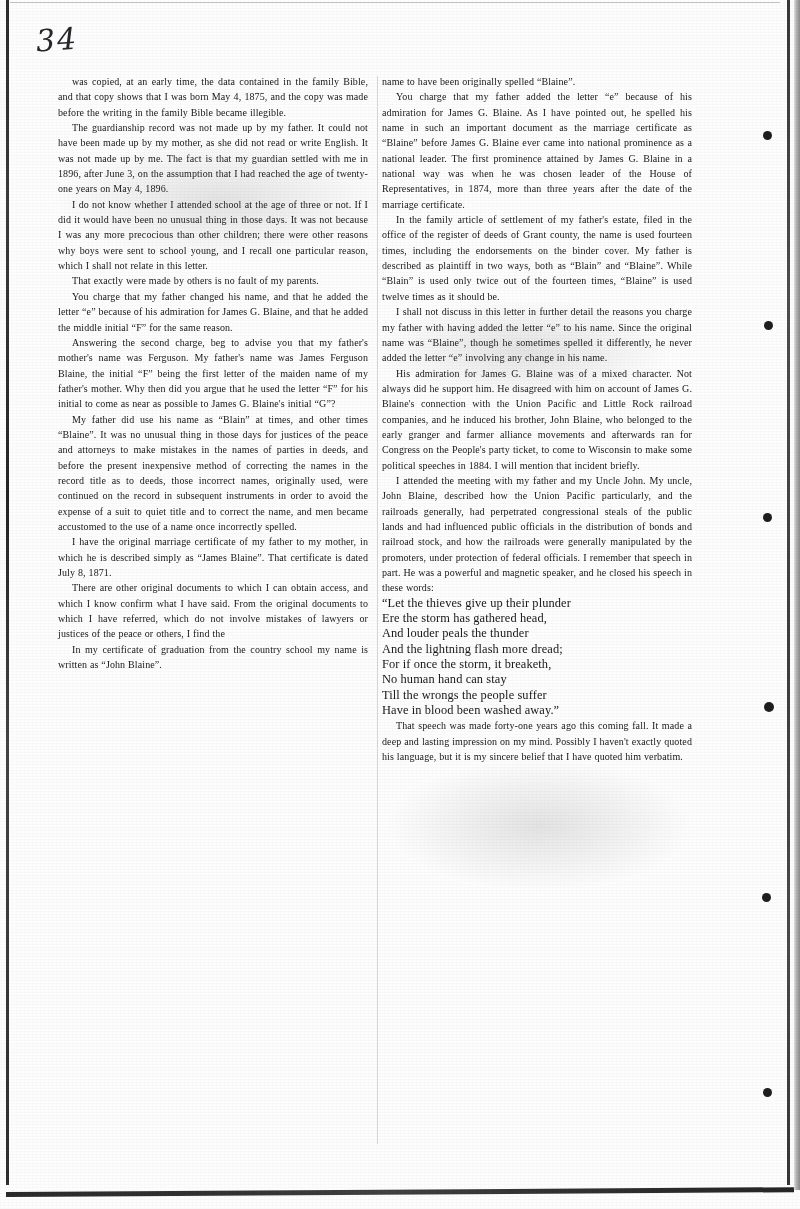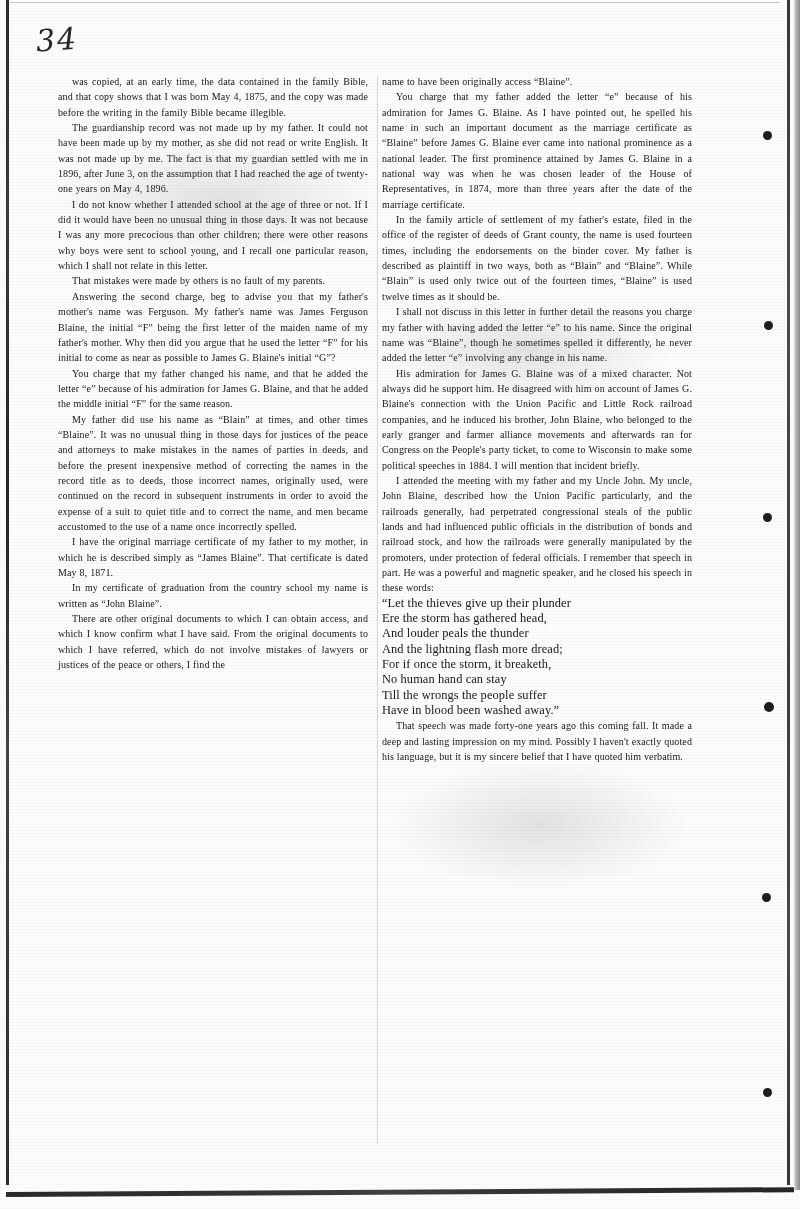--- a/index.html
+++ b/index.html
@@ -147,31 +147,31 @@
   <div class="hand-number">34</div>
 
   <div class="col-rule"></div>
 
   <div class="columns">
 
     <div class="col">
       <p class="par">was copied, at an early time, the data contained in the family Bible, and that copy shows that I was born May 4, 1875, and the copy was made before the writing in the family Bible became illegible.</p>
       <p class="par">The guardianship record was not made up by my father. It could not have been made up by my mother, as she did not read or write English. It was not made up by me. The fact is that my guardian settled with me in 1896, after June 3, on the assumption that I had reached the age of twenty-one years on May 4, 1896.</p>
       <p class="par">I do not know whether I attended school at the age of three or not. If I did it would have been no unusual thing in those days. It was not because I was any more precocious than other children; there were other reasons why boys were sent to school young, and I recall one particular reason, which I shall not relate in this letter.</p>
-      <p class="par">That mistakes were made by others is no fault of my parents.</p>
+      <p class="par">That exactly were made by others is no fault of my parents.</p>
+      <p class="par">You charge that my father changed his name, and that he added the letter “e” because of his admiration for James G. Blaine, and that he added the middle initial “F” for the same reason.</p>
       <p class="par">Answering the second charge, beg to advise you that my father's mother's name was Ferguson. My father's name was James Ferguson Blaine, the initial “F” being the first letter of the maiden name of my father's mother. Why then did you argue that he used the letter “F” for his initial to come as near as possible to James G. Blaine's initial “G”?</p>
-      <p class="par">You charge that my father changed his name, and that he added the letter “e” because of his admiration for James G. Blaine, and that he added the middle initial “F” for the same reason.</p>
       <p class="par">My father did use his name as “Blain” at times, and other times “Blaine”. It was no unusual thing in those days for justices of the peace and attorneys to make mistakes in the names of parties in deeds, and before the present inexpensive method of correcting the names in the record title as to deeds, those incorrect names, originally used, were continued on the record in subsequent instruments in order to avoid the expense of a suit to quiet title and to correct the name, and men became accustomed to the use of a name once incorrectly spelled.</p>
-      <p class="par">I have the original marriage certificate of my father to my mother, in which he is described simply as “James Blaine”. That certificate is dated May 8, 1871.</p>
+      <p class="par">I have the original marriage certificate of my father to my mother, in which he is described simply as “James Blaine”. That certificate is dated July 8, 1871.</p>
+      <p class="par">There are other original documents to which I can obtain access, and which I know confirm what I have said. From the original documents to which I have referred, which do not involve mistakes of lawyers or justices of the peace or others, I find the</p>
       <p class="par">In my certificate of graduation from the country school my name is written as “John Blaine”.</p>
-      <p class="par">There are other original documents to which I can obtain access, and which I know confirm what I have said. From the original documents to which I have referred, which do not involve mistakes of lawyers or justices of the peace or others, I find the</p>
     </div>
 
     <div class="col">
-      <p class="par noindent">name to have been originally access “Blaine”.</p>
+      <p class="par noindent">name to have been originally spelled “Blaine”.</p>
       <p class="par">You charge that my father added the letter “e” because of his admiration for James G. Blaine. As I have pointed out, he spelled his name in such an important document as the marriage certificate as “Blaine” before James G. Blaine ever came into national prominence as a national leader. The first prominence attained by James G. Blaine in a national way was when he was chosen leader of the House of Representatives, in 1874, more than three years after the date of the marriage certificate.</p>
       <p class="par">In the family article of settlement of my father's estate, filed in the office of the register of deeds of Grant county, the name is used fourteen times, including the endorsements on the binder cover. My father is described as plaintiff in two ways, both as “Blain” and “Blaine”. While “Blain” is used only twice out of the fourteen times, “Blaine” is used twelve times as it should be.</p>
       <p class="par">I shall not discuss in this letter in further detail the reasons you charge my father with having added the letter “e” to his name. Since the original name was “Blaine”, though he sometimes spelled it differently, he never added the letter “e” involving any change in his name.</p>
       <p class="par">His admiration for James G. Blaine was of a mixed character. Not always did he support him. He disagreed with him on account of James G. Blaine's connection with the Union Pacific and Little Rock railroad companies, and he induced his brother, John Blaine, who belonged to the early granger and farmer alliance movements and afterwards ran for Congress on the People's party ticket, to come to Wisconsin to make some political speeches in 1884. I will mention that incident briefly.</p>
       <p class="par">I attended the meeting with my father and my Uncle John. My uncle, John Blaine, described how the Union Pacific particularly, and the railroads generally, had perpetrated congressional steals of the public lands and had influenced public officials in the distribution of bonds and railroad stock, and how the railroads were generally manipulated by the promoters, under protection of federal officials. I remember that speech in part. He was a powerful and magnetic speaker, and he closed his speech in these words:</p>
       <p class="verse">“Let the thieves give up their plunder
 Ere the storm has gathered head,
 And louder peals the thunder
 And the lightning flash more dread;
 For if once the storm, it breaketh,

